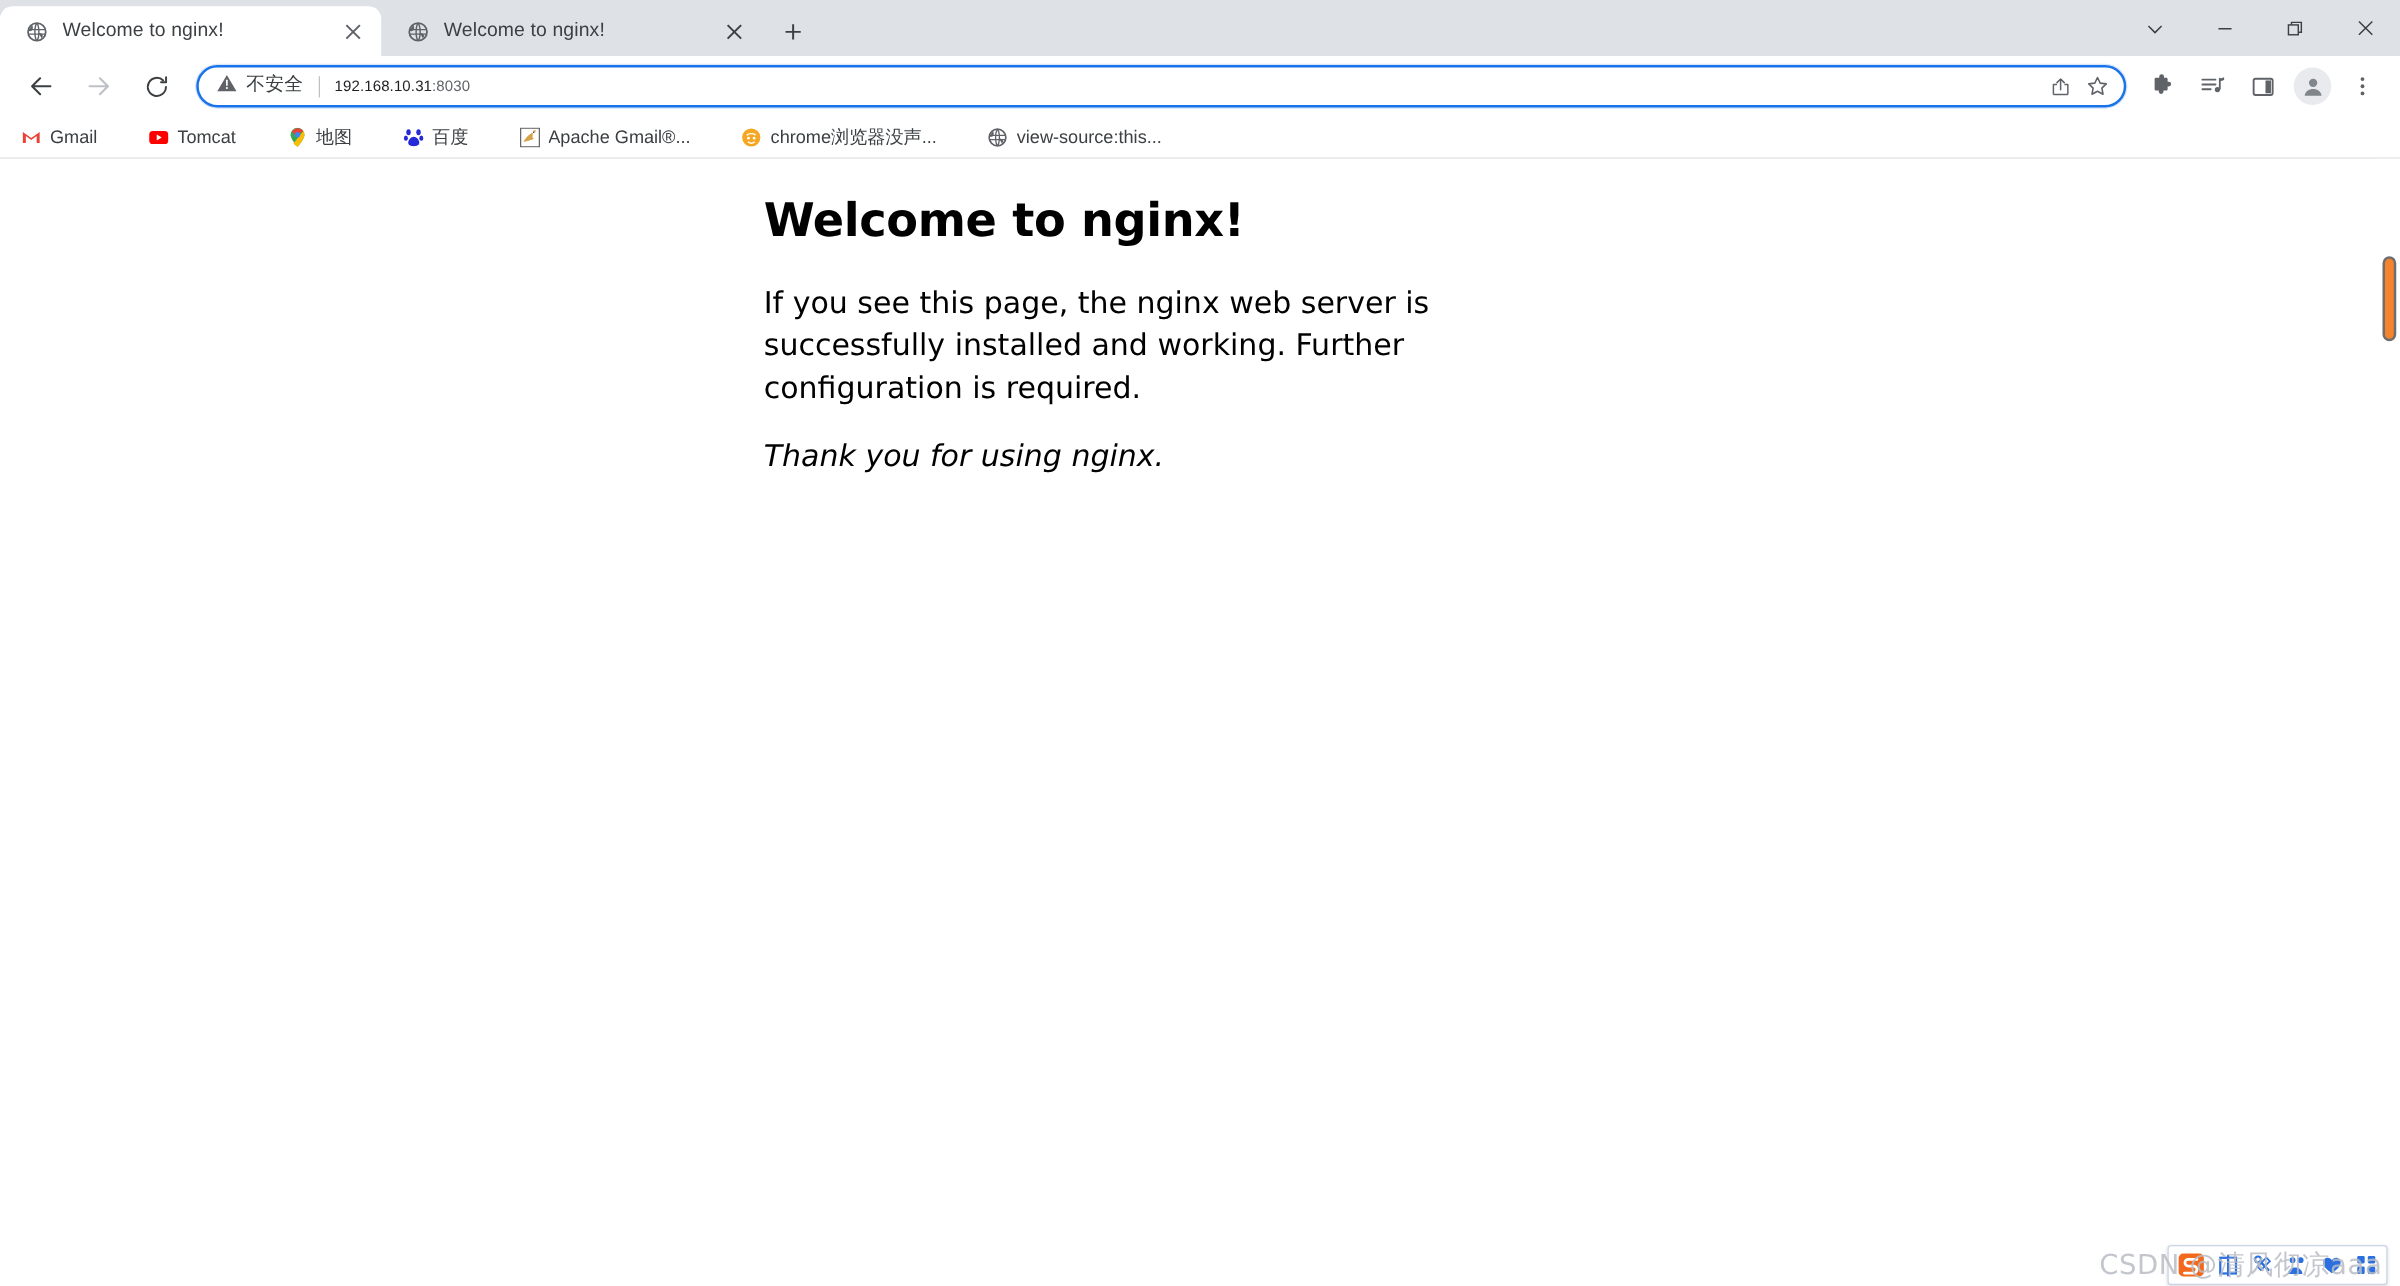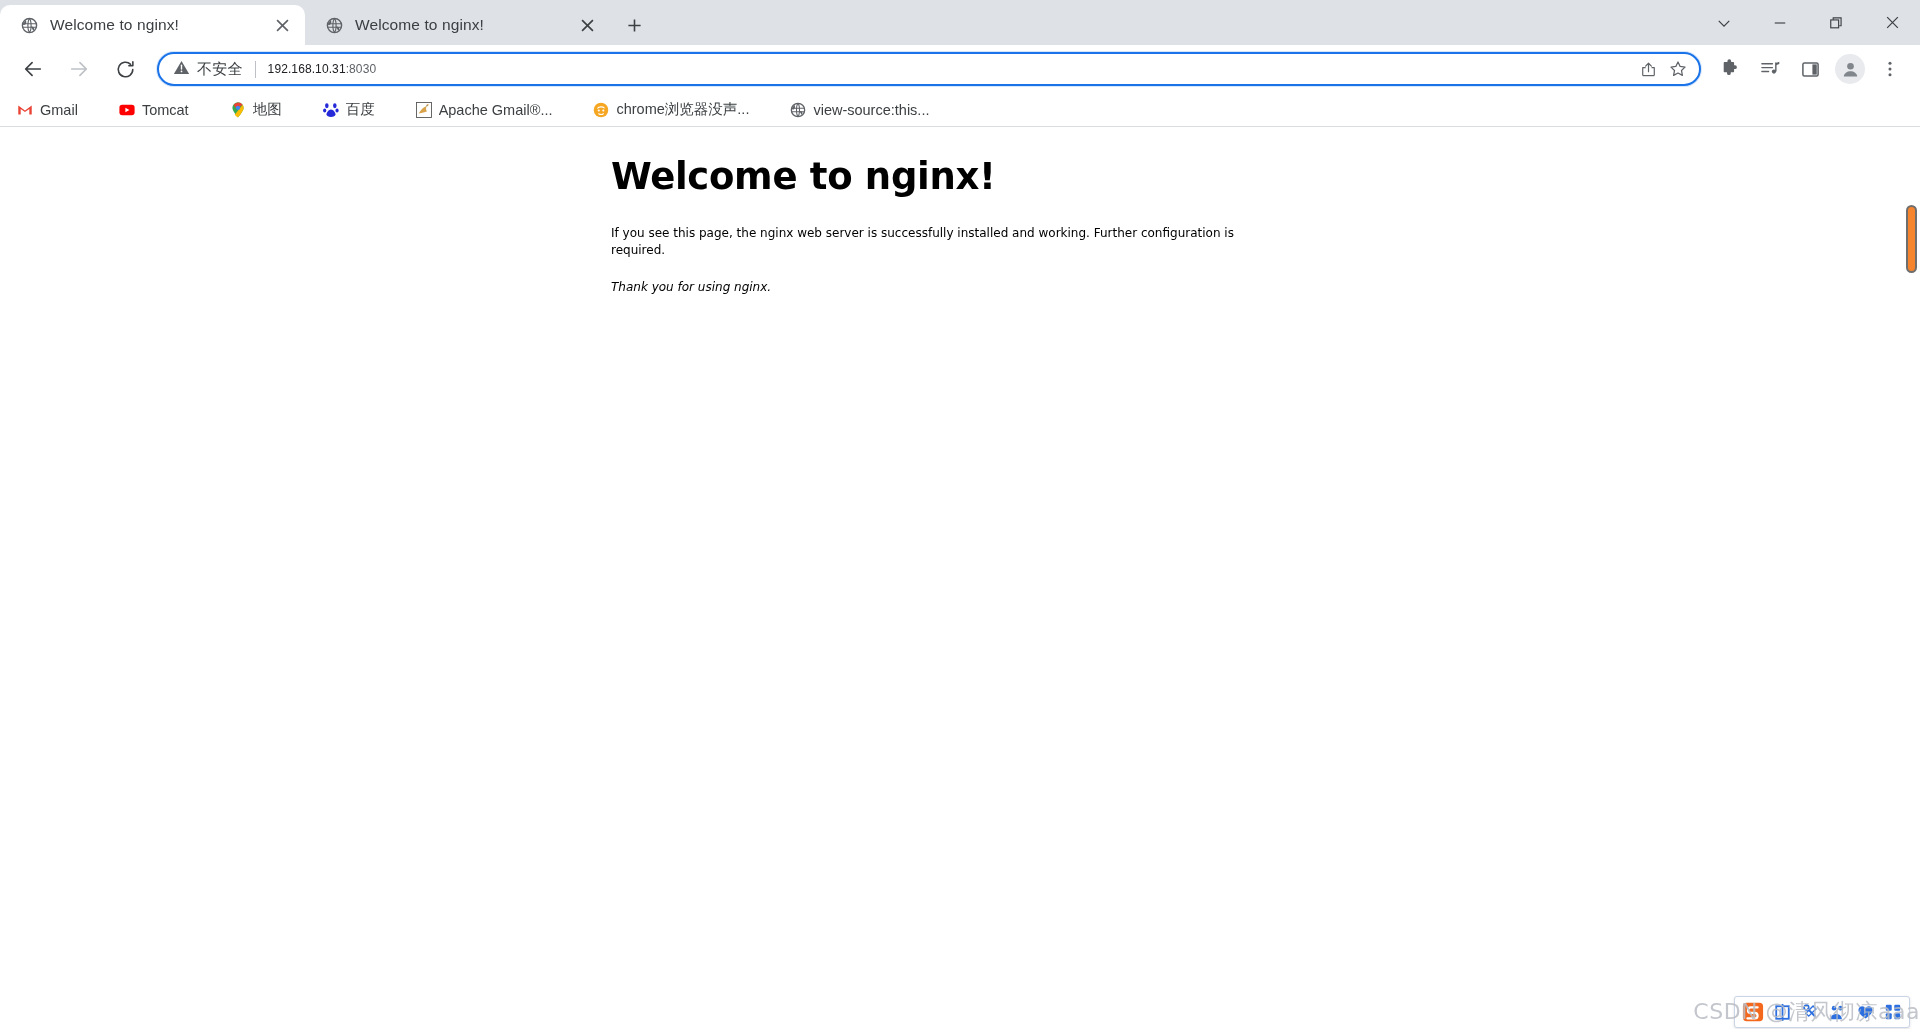--- a/index.html
+++ b/index.html
@@ -64,21 +64,21 @@
   }
   .omnibox{
     flex:1 1 auto; height:34px; margin:0 9px 0 9px;
     background:#fff; border-radius:18px;
     border:2px solid #1a73e8;
     display:flex; align-items:center; padding:0 6px 0 14px;
     box-shadow:0 0 0 1px rgba(26,115,232,.18);
     min-width:0;
   }
   .omni-warn{
-    display:flex; align-items:center; flex:0 0 auto; color:#5f6368;
+    display:flex; align-items:flex-start; flex:0 0 auto; color:#5f6368;
   }
   .omni-warn .wtxt{
     font-size:15px; margin-left:7px; color:#3c4043; letter-spacing:.2px;
   }
   .omni-divider{
     width:1px; height:17px; background:#bdc1c6; margin:0 12px 0 12px; flex:0 0 auto;
   }
   .omni-url{
     flex:1 1 auto; font-size:12px; color:#202124; white-space:nowrap;
     overflow:hidden; min-width:0; letter-spacing:.1px;
@@ -127,21 +127,21 @@
   }
   .page{
     padding:30px 0 0 611px;
     font-family:"DejaVu Sans", sans-serif;
   }
   .page h1{
     font-size:37px; font-weight:bold; color:#000; letter-spacing:-.3px;
     margin:0 0 27px 0; line-height:1.1;
   }
   .page p{
-    font-size:12px; color:#000; line-height:1.43; margin:0 0 20px 0;
+    font-size:24px; color:#000; line-height:1.43; margin:0 0 20px 0;
     max-width:640px;
   }
   .page p.thanks{ font-style:italic; margin-top:8px; }
   .page a{ color:#551a8b; text-decoration:underline; }
 
   
   .scrollbar{
     position:absolute; right:0; top:0; width:17px; height:100%;
     background:#ffffff;
   }
@@ -152,21 +152,21 @@
 
   
   .ime{
     position:absolute; right:10px; bottom:11px;
     height:32px; background:#ffffff; border:1px solid #c9d4e6;
     border-radius:3px; display:flex; align-items:center;
     padding:0 7px; gap:9px; box-shadow:0 1px 3px rgba(0,0,0,.12);
   }
   .ime .slot{ display:flex; align-items:center; justify-content:center; }
   .watermark{
-    position:absolute; right:0; bottom:12px;
+    position:absolute; right:14px; bottom:12px;
     font-size:22px; color:#b9bdc4; opacity:.85;
     font-family:"DejaVu Sans", sans-serif; white-space:nowrap;
     pointer-events:none; letter-spacing:.5px;
   }
 </style>
 </head>
 <body>
 
 <div class="tabstrip">
 

